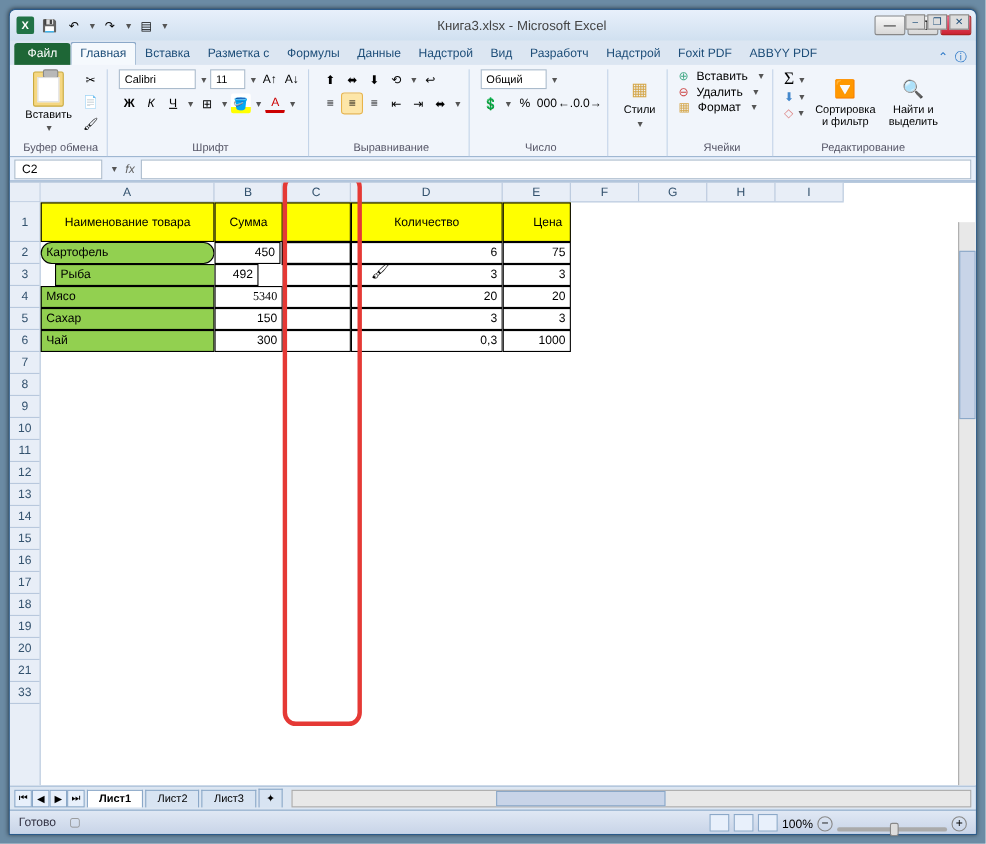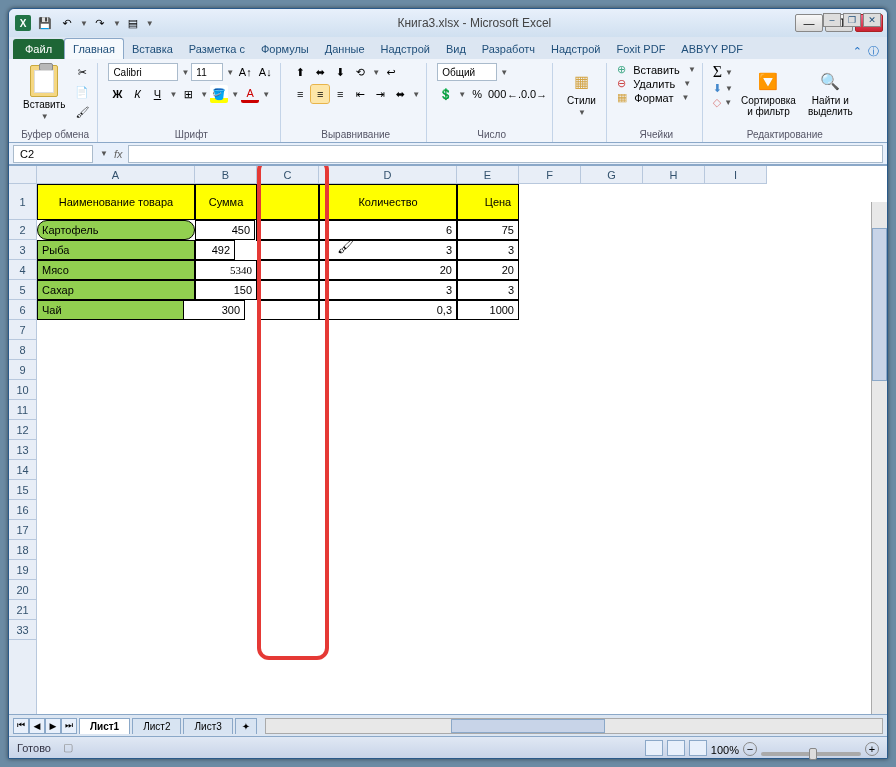--- a/index.html
+++ b/index.html
@@ -309,37 +309,37 @@
             <div class="cell hdr" style="left: 0px; top: 0px; width: 158px; height: 36px;">Наименование товара</div>
             <div class="cell hdr" style="left: 158px; top: 0px; width: 62px; height: 36px;">Сумма</div>
             <div class="cell hdr" style="left: 220px; top: 0px; width: 62px; height: 36px;"></div>
             <div class="cell hdr" style="left: 282px; top: 0px; width: 138px; height: 36px;">Количество</div>
             <div class="cell hdr" style="left: 420px; top: 0px; width: 62px; height: 36px; padding-left: 24px;">Цена</div>
             <div class="cell green" style="left: 0px; top: 36px; width: 158px; height: 20px; border-radius: 10px;">Картофель</div>
             <div class="cell bordered num" style="left: 158px; top: 36px; width: 60px; height: 20px;">450</div>
             <div class="cell bordered sel" style="left: 220px; top: 36px; width: 62px; height: 20px;"></div>
             <div class="cell bordered num" style="left: 282px; top: 36px; width: 138px; height: 20px;">6</div>
             <div class="cell bordered num" style="left: 420px; top: 36px; width: 62px; height: 20px;">75</div>
-            <div class="cell green" style="left: 0px; top: 56px; width: 158px; height: 20px; text-align: center;">Рыба</div>
+            <div class="cell green" style="left: 13px; top: 56px; width: 158px; height: 20px; text-align: center;">Рыба</div>
             <div class="cell bordered num" style="left: 158px; top: 56px; width: 40px; height: 20px;">492</div>
             <div class="cell bordered" style="left: 220px; top: 56px; width: 62px; height: 20px;"></div>
             <div class="cell bordered num" style="left: 282px; top: 56px; width: 138px; height: 20px;">3</div>
             <div class="cell bordered num" style="left: 420px; top: 56px; width: 62px; height: 20px;">3</div>
             <div class="cell green" style="left: 0px; top: 76px; width: 158px; height: 20px;">Мясо</div>
             <div class="cell bordered num" style="left: 158px; top: 76px; width: 62px; height: 20px; font-family: Liberation Serif, serif;">5340</div>
             <div class="cell bordered" style="left: 220px; top: 76px; width: 62px; height: 20px;"></div>
             <div class="cell bordered num" style="left: 282px; top: 76px; width: 138px; height: 20px;">20</div>
             <div class="cell bordered num" style="left: 420px; top: 76px; width: 62px; height: 20px;">20</div>
             <div class="cell green" style="left: 0px; top: 96px; width: 158px; height: 20px;">Сахар</div>
             <div class="cell bordered num" style="left: 158px; top: 96px; width: 62px; height: 20px;">150</div>
             <div class="cell bordered" style="left: 220px; top: 96px; width: 62px; height: 20px;"></div>
             <div class="cell bordered num" style="left: 282px; top: 96px; width: 138px; height: 20px;">3</div>
             <div class="cell bordered num" style="left: 420px; top: 96px; width: 62px; height: 20px;">3</div>
             <div class="cell green" style="left: 0px; top: 116px; width: 158px; height: 20px;">Чай</div>
-            <div class="cell bordered num" style="left: 146px; top: 116px; width: 62px; height: 20px;">300</div>
+            <div class="cell bordered num" style="left: 158px; top: 116px; width: 62px; height: 20px;">300</div>
             <div class="cell bordered" style="left: 220px; top: 116px; width: 62px; height: 20px;"></div>
             <div class="cell bordered num" style="left: 282px; top: 116px; width: 138px; height: 20px;">0,3</div>
             <div class="cell bordered num" style="left: 420px; top: 116px; width: 62px; height: 20px;">1000</div>
           </div>
         <div class="v-scroll">
             <div class="v-thumb"></div>
           </div>
       </div>
     </div>
     <div class="red-ring" style="left:248px;top:-8px;width:72px;height:502px"></div>

